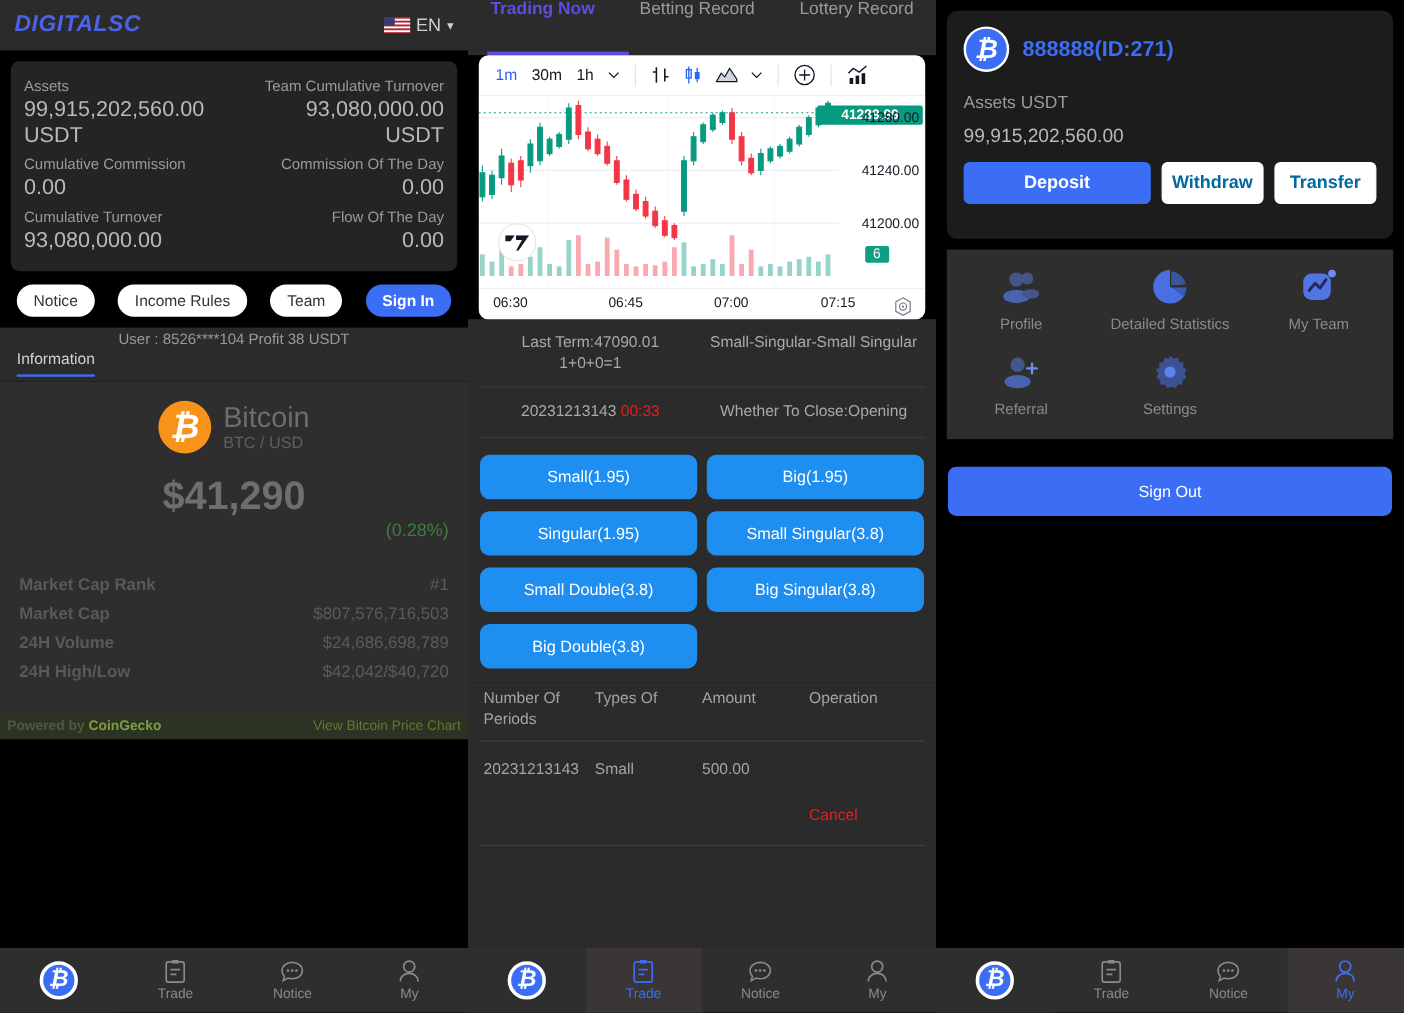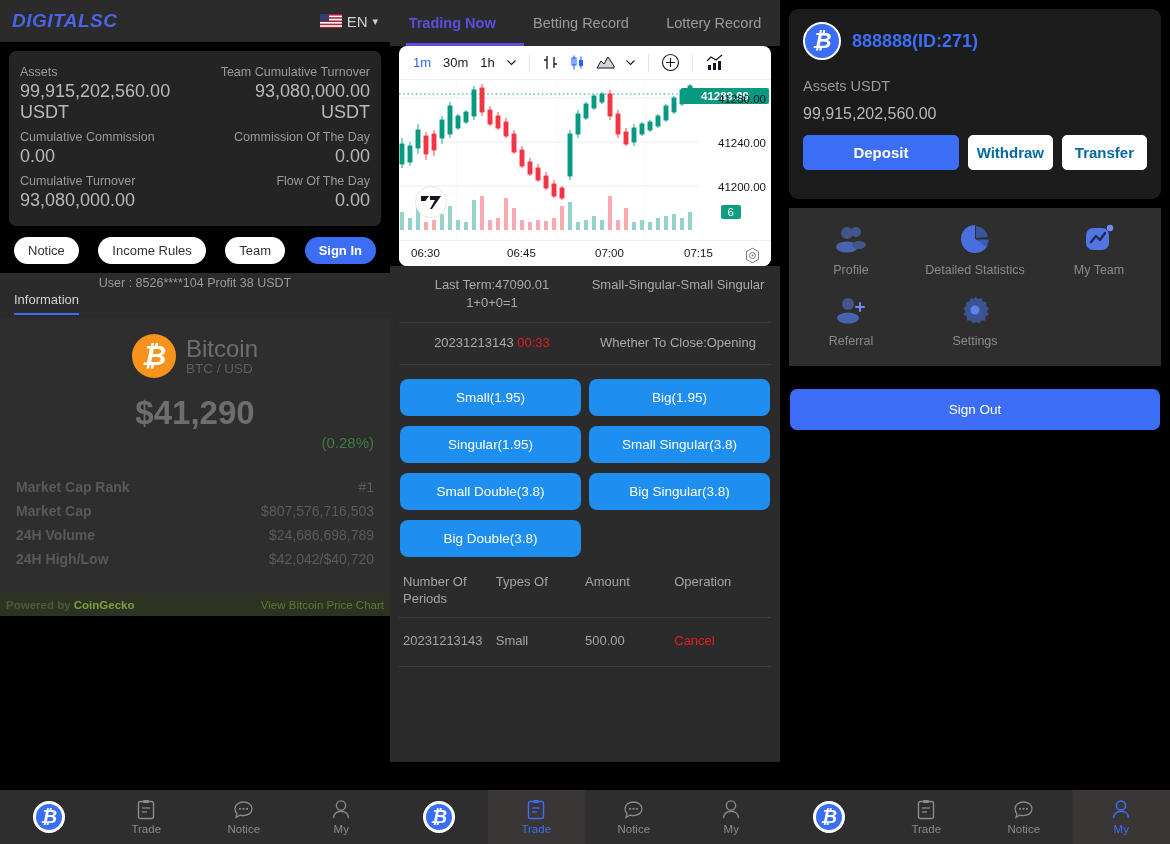--- a/index.html
+++ b/index.html
@@ -83,21 +83,21 @@
     justify-content:space-between; padding: 0 6px;
     font-size:11.5px;
   }
   .cg-left { color:#4e5b3a; font-weight:bold; }
   .cg-left b { color:#7da03c; }
   .cg-right { color:#5e7a33; }
 
   
   .mid-tabs {
     height:46px; background:#2b2b2b;
-    display:flex; align-items:center; justify-content:space-around;
+    display:flex; align-items:flex-start; justify-content:space-around;
     position:relative;
   }
   .mid-tab { font-size:14.5px; color:#9a9a9a; cursor:pointer; }
   .mid-tab.active { color:#5b4ee0; font-weight:bold; }
 
   .chart-card {
     margin: 0 9px; background:#fff; border-radius:8px;
     height:220px; overflow:hidden; position:relative;
   }
   .chart-toolbar {
@@ -165,21 +165,21 @@
   .bet-table { background:#2b2b2b; padding: 4px 9px 0; }
   .bt-head, .bt-row { display:flex; align-items:flex-start; }
   .bt-head { border-bottom:1px solid #3f3f3f; padding-bottom:9px; }
   .bt-row  { border-bottom:1px solid #3f3f3f; padding: 14px 0 16px; }
   .bt-c0 { width:26%; padding-left:4px; }
   .bt-c1 { width:24%; }
   .bt-c2 { width:24%; }
   .bt-c3 { width:26%; }
   .bt-head div { font-size:13px; color:#a4a4a4; line-height:1.35;}
   .bt-row div  { font-size:13px; color:#a4a4a4; line-height:1.4; word-break:break-all;}
-  .bt-row .cancel { color:#e02020; cursor:pointer; }
+  .bt-row .cancel { color:#e02020; cursor:pointer;margin-top:38px; }
   .mid-fill { background:#2b2b2b; height:95px; }
 
   
   .user-card {
     margin:9px; background:#1c1c1c; border-radius:9px;
     padding:13px 14px 14px; height: 190px;
   }
   .uc-head { display:flex; align-items:center; gap:11px; }
   .uc-avatar {
     width:38px;height:38px;border-radius:50%;

